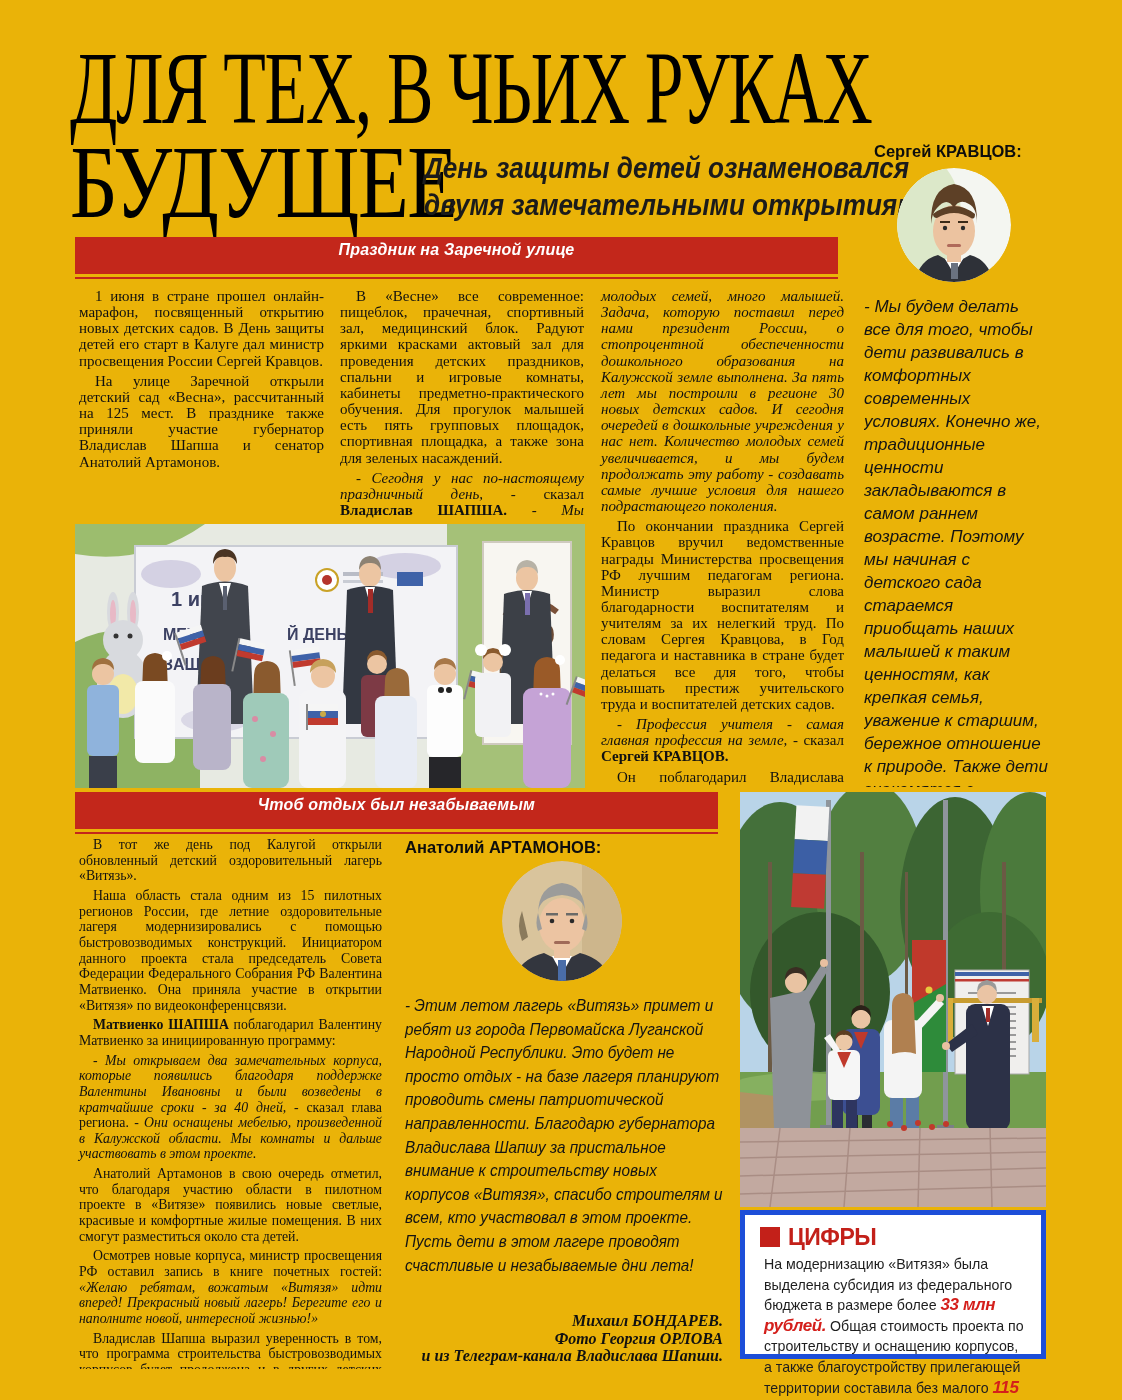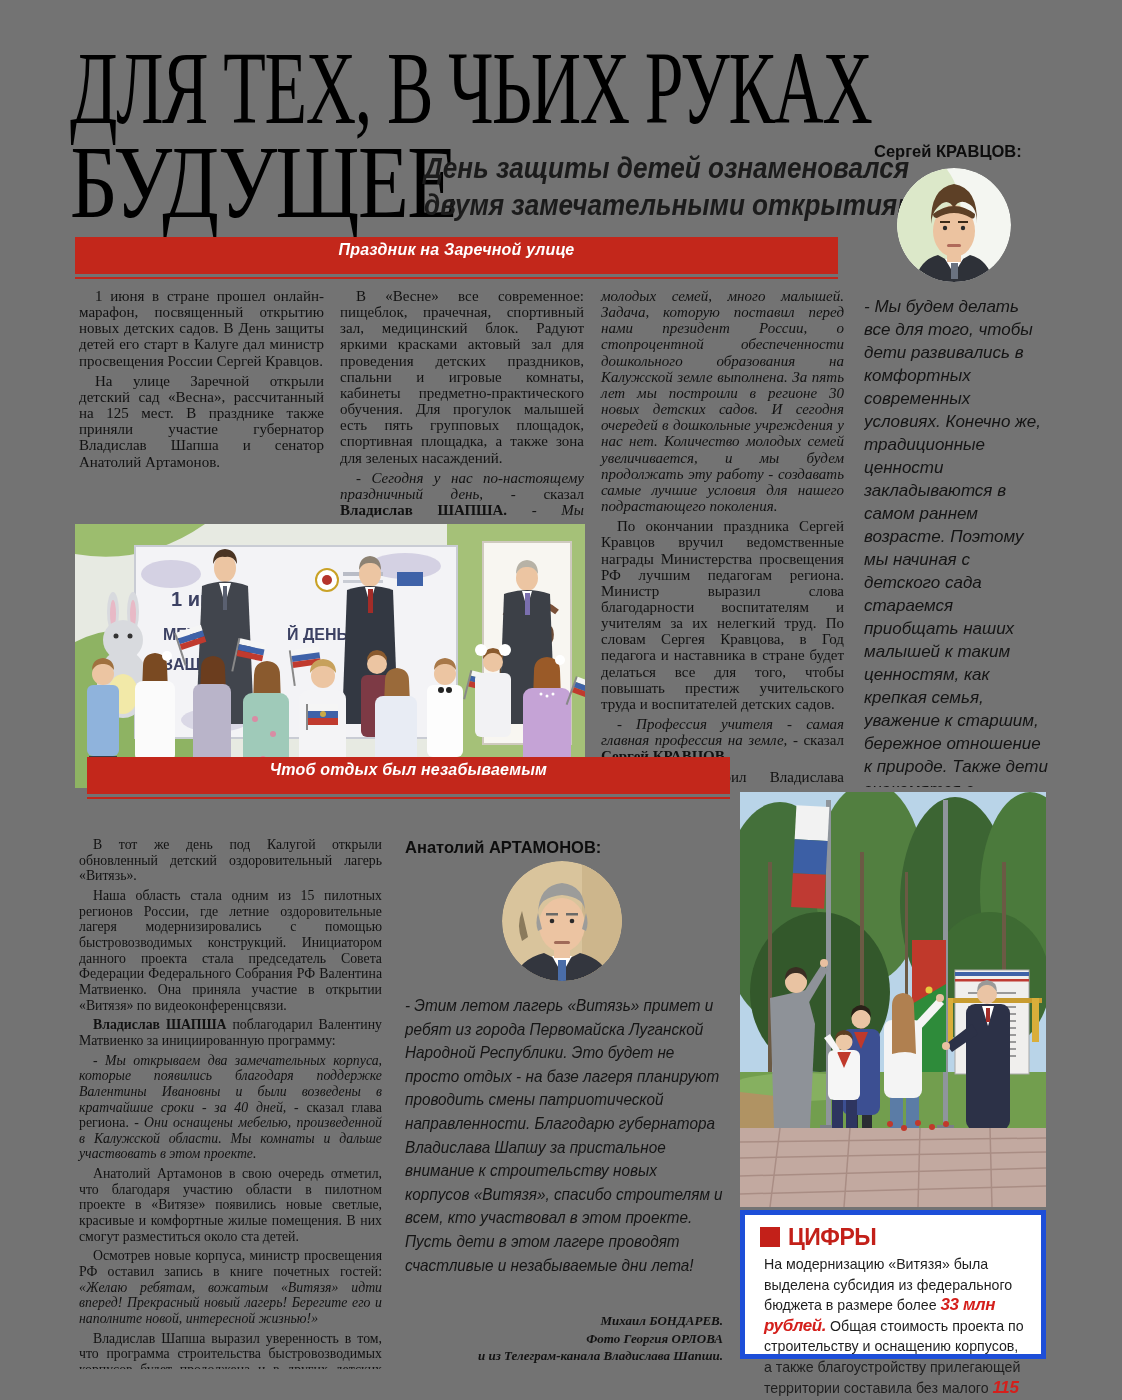--- a/index.html
+++ b/index.html
@@ -1,16 +1,16 @@
 <!DOCTYPE html>
 <html lang="ru"><head>
 <meta charset="utf-8">
 <style>
   html,body{margin:0;padding:0;background:#ffffff;}
-  .page{position:relative;width:1122px;height:1400px;background:#737373;overflow:hidden;
+  .page{position:relative;width:1122px;height:1400px;background:#eab308;overflow:hidden;
         font-family:"Liberation Serif",serif;color:#111;}
   .abs{position:absolute;}
 
   
   .hl{font-family:"Liberation Serif",serif;font-weight:400;color:#000;
       white-space:nowrap;line-height:1;transform-origin:left top;letter-spacing:-2px;}
   .hl1{left:70px;top:36px;font-size:104px;transform:scaleX(.67);}
   .hl2{left:70px;top:130px;font-size:104px;transform:scaleX(.80);}
   .deck{left:424px;top:150px;font-family:"Liberation Sans",sans-serif;font-weight:700;
         font-style:italic;font-size:29px;line-height:37px;color:#1b1b1b;
@@ -32,21 +32,21 @@
   .sg-b{font-weight:700;}
   .sg-redbi{color:#d41f1b;font-weight:700;font-style:italic;font-size:17px;letter-spacing:-.4px;}
 
   
   .pname{font:700 16.5px/20px "Liberation Sans",sans-serif;color:#0d0d0d;}
   .quote-sans{font-family:"Liberation Sans",sans-serif;font-style:italic;color:#141414;}
   .kr-quote{font-size:17px;line-height:23px;}
   .art-quote{font-size:17px;line-height:23.6px;width:353px;transform:scaleX(.9);transform-origin:left top;}
   .portrait{border-radius:50%;overflow:hidden;display:block;}
 
-  .byline{font-style:italic;font-weight:700;font-size:13px;line-height:17.5px;text-align:right;color:#111;}
+  .byline{font-style:italic;font-weight:700;font-size:16px;line-height:17.5px;text-align:right;color:#111;}
 
   
   .cifry{border:5px solid #1d4ed8;background:#fff;box-sizing:border-box;padding:9px 13px 6px 15px;}
   .cifry-titlerow{display:flex;align-items:center;gap:8px;}
   .cifry-sq{width:20px;height:20px;background:#c32019;flex:0 0 auto;}
   .cifry-title{color:#c32019;font:700 23px/26px "Liberation Sans",sans-serif;letter-spacing:-.5px;}
   .cifry-body{font:14.2px/20.6px "Liberation Sans",sans-serif;color:#1e1e1e;margin-top:4px;text-align:left;}
   .cifry-body .para{text-indent:0;}
 
   svg{display:block;}
@@ -274,21 +274,21 @@
               <rect x="496" y="152" width="2" height="30" fill="#888"></rect>
               <rect x="498" y="152" width="24" height="5.5" fill="#f5f5f5"></rect>
               <rect x="498" y="157.5" width="24" height="5.5" fill="#3f62a8"></rect>
               <rect x="498" y="163" width="24" height="5.5" fill="#c03a2e"></rect>
             </g>
           </g>
       </g>
     </svg>
   </div>
 
-  <div class="abs banner-wrap" style="left:75px;top:757px;width:643px;margin-left:12px;">
+  <div class="abs banner-wrap" style="left:75px;top:792px;width:643px;">
     <div class="banner-bar">Чтоб отдых был незабываемым</div>
     <div class="banner-rule"></div>
   </div>
 
   <div class="abs" style="left:740px;top:792px;width:306px;height:415px;">
     <svg width="306" height="415" viewBox="0 0 306 415">
       <rect width="306" height="415" fill="#b9d4e8"></rect>
       <g>
         <ellipse cx="40" cy="120" rx="60" ry="110" fill="#44703a"></ellipse>
         <ellipse cx="130" cy="90" rx="55" ry="100" fill="#527f40"></ellipse>
@@ -416,21 +416,21 @@
         <circle cx="178" cy="331" r="3" fill="#c0392b"></circle>
           <circle cx="192" cy="335" r="3" fill="#c0392b"></circle>
         <circle cx="206" cy="332" r="3" fill="#c0392b"></circle>
       </g>
     </svg>
   </div>
 
   <div class="abs smallcol" style="left:75px;top:833px;width:311px;height:536px;">
       <p class="para"><span class="sg-r">В тот же день под Калугой открыли обновленный детский оздоровительный лагерь «Витязь».</span></p>
       <p class="para"><span class="sg-r">Наша область стала одним из 15 пилотных регионов России, где летние оздоровительные лагеря модернизировались с помощью быстровозводимых конструкций. Инициатором данного проекта стала председатель Совета Федерации Федерального Собрания РФ Валентина Матвиенко. Она приняла участие в открытии «Витязя» по видеоконференцсвязи.</span></p>
-      <p class="para"><span class="sg-b">Владислав ШАПША</span><span class="sg-r"> поблагодарил Валентину Матвиенко за инициированную программу:</span></p>
+      <p class="para"><span class="sg-b">Матвиенко ШАПША</span><span class="sg-r"> поблагодарил Валентину Матвиенко за инициированную программу:</span></p>
       <p class="para"><span class="sg-i">- Мы открываем два замечательных корпуса, которые появились благодаря поддержке Валентины Ивановны и были возведены в кратчайшие сроки - за 40 дней, </span><span class="sg-r">- сказал глава региона. </span><span class="sg-i">- Они оснащены мебелью, произведенной в Калужской области. Мы комнаты и дальше участвовать в этом проекте.</span></p>
       <p class="para"><span class="sg-r">Анатолий Артамонов в свою очередь отметил, что благодаря участию области в пилотном проекте в «Витязе» появились новые светлые, красивые и комфортные жилые помещения. В них смогут разместиться около ста детей.</span></p>
       <p class="para"><span class="sg-r">Осмотрев новые корпуса, министр просвещения РФ оставил запись в книге почетных гостей: </span><span class="sg-i">«Желаю ребятам, вожатым «Витязя» идти вперед! Прекрасный новый лагерь! Берегите его и наполните новой, интересной жизнью!»</span></p>
       <p class="para"><span class="sg-r">Владислав Шапша выразил уверенность в том, что программа строительства быстровозводимых корпусов будет продолжена и в других детских оздоровительных лагерях региона. Губернатор напомнил,</span></p>
     </div>
 
   <div class="abs" style="left:405px;top:837px;width:318px;height:550px;">
     <div class="pname">Анатолий АРТАМОНОВ:</div>
     <div class="abs portrait" style="left:97px;top:24px;width:120px;height:120px;">
       <svg width="120" height="120" viewBox="0 0 120 120">

